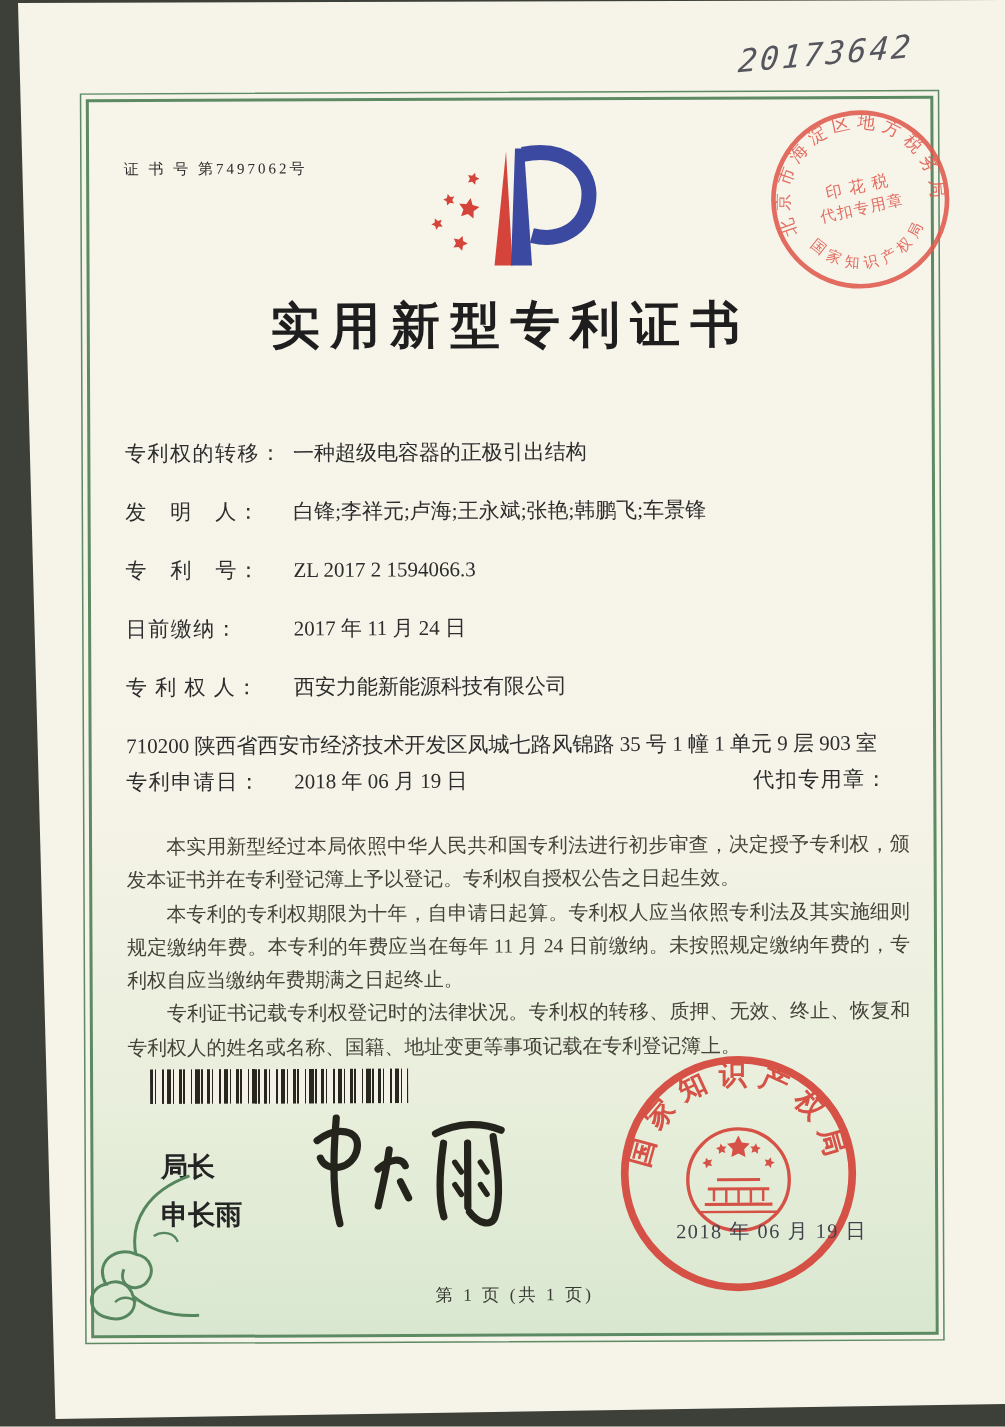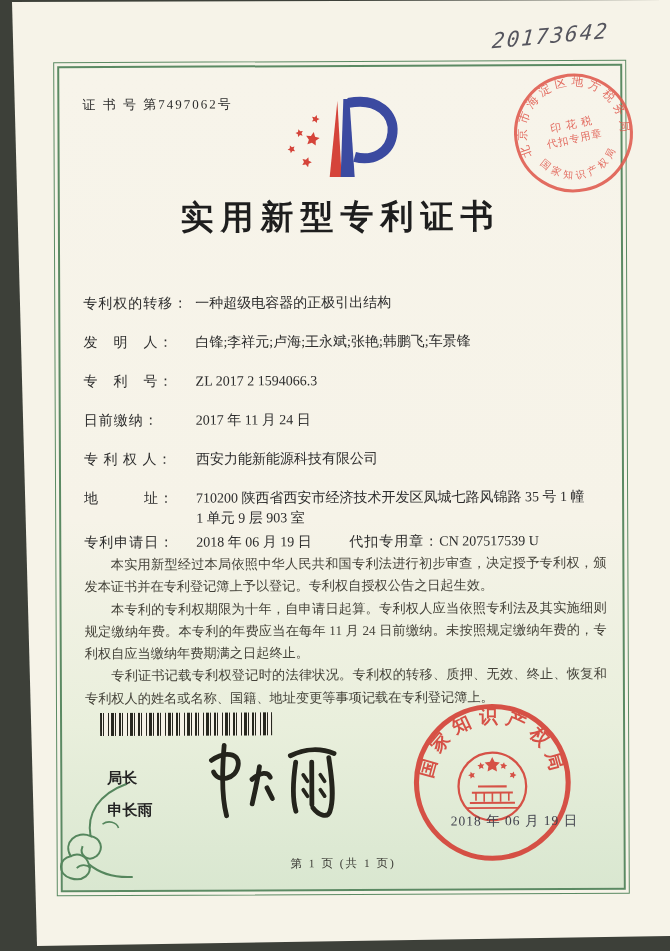--- a/index.html
+++ b/index.html
@@ -10,37 +10,37 @@
   }
   #sheet{position:absolute;left:0;top:0;width:670px;height:951px;}
   
   .handnum{position:absolute;left:492px;top:24px;font-family:"DejaVu Sans Mono",monospace;
     font-size:21px;color:#55555e;transform:rotate(-5deg) skewX(-10deg);letter-spacing:2px;font-style:italic;}
   
   #cert{position:absolute;left:55px;top:61px;width:565px;height:826px;
     border:1.5px solid #5b8a63;padding:3px;transform:rotate(-0.25deg);}
   #cert-inner{position:relative;width:100%;height:100%;border:2.5px solid #5b8a63;box-sizing:border-box;
     background:linear-gradient(180deg,#f7f4ea 0%,#f6f3e8 55%,#e9efdc 80%,#d9e7d0 100%);}
-  .certno{position:absolute;left:23px;top:28px;font-size:13px;color:#2c2c2c;letter-spacing:2px;}
+  .certno{position:absolute;left:23px;top:38px;font-size:10px;color:#2c2c2c;letter-spacing:2px;}
   .logo{position:absolute;left:223px;top:22px;width:120px;height:100px;}
   .taxstamp{position:absolute;left:452px;top:2px;width:124px;height:130px;transform:rotate(-12deg);opacity:0.88;}
   .title{position:absolute;left:0;right:0;top:128px;text-align:center;font-size:33px;font-weight:bold;
     letter-spacing:7px;color:#1e1e1e;}
   .fields{position:absolute;left:23px;top:226px;width:508px;font-size:14px;color:#2d2d2d;}
   .row{display:flex;margin-bottom:19px;line-height:20px;}
   .lbl{display:inline-block;width:112px;flex-shrink:0;letter-spacing:1px;}
   .val{flex:1;}
   .row-addr{margin-bottom:4px;}
   .grantval{width:214px;flex-shrink:0;}
   .paras{position:absolute;left:23px;right:16px;top:486px;font-size:13.2px;line-height:22.3px;
     color:#45433a;text-align:justify;}
   .paras p{margin:0;text-indent:2em;}
   .barcode{position:absolute;left:38px;top:645px;width:172px;height:23px;
     background:repeating-linear-gradient(90deg,#27271f 0 2px,#f4f1e6 2px 3px,#27271f 3px 4px,#f4f1e6 4px 8px,#27271f 8px 9px,#f4f1e6 9px 11px,#27271f 11px 14px,#f4f1e6 14px 15px,#27271f 15px 16px,#f4f1e6 16px 19px);}
-  .signoff{position:absolute;left:45px;top:694px;font-size:15px;color:#242424;font-weight:600;line-height:32px;}
+  .signoff{position:absolute;left:45px;top:694px;font-size:18px;color:#242424;font-weight:600;line-height:32px;}
   .signature{position:absolute;left:130px;top:668px;width:160px;height:88px;}
   .bigseal{position:absolute;left:348px;top:634px;width:164px;height:164px;opacity:0.92;}
   .sealdate{position:absolute;left:352px;top:746px;width:200px;text-align:center;font-size:13.5px;
     color:#41424d;letter-spacing:1px;z-index:5;}
   .ornament{position:absolute;left:-10px;top:712px;width:84px;height:110px;}
   .footer{position:absolute;left:0;right:0;top:789px;text-align:center;font-size:11.5px;color:#3a3a34;letter-spacing:2px;}
   .red{fill:#d5443a;}
   .redstroke{stroke:#d5443a;fill:none;}
   .stampred{fill:#e05a4e;}
   .stampstroke{stroke:#e05a4e;fill:none;}
@@ -105,28 +105,26 @@
         </div>
         <div class="row">
           <span class="lbl">日前缴纳：</span>
           <span class="val">2017 年 11 月 24 日</span>
         </div>
         <div class="row">
           <span class="lbl">专 利 权 人：</span>
           <span class="val">西安力能新能源科技有限公司</span>
         </div>
         <div class="row row-addr">
-          <span class="lbl">地　　　址：</span>
           <span class="val">710200 陕西省西安市经济技术开发区凤城七路风锦路 35 号 1 幢 1 单元 9 层 903 室</span>
         </div>
         <div class="row">
           <span class="lbl">专利申请日：</span>
           <span class="val grantval">2018 年 06 月 19 日</span>
           <span class="lbl" style="width:auto">代扣专用章：</span>
-          <span class="val">CN 207517539 U</span>
         </div>
       </div>
 
       <div class="paras">
         <p>本实用新型经过本局依照中华人民共和国专利法进行初步审查，决定授予专利权，颁发本证书并在专利登记簿上予以登记。专利权自授权公告之日起生效。</p>
         <p>本专利的专利权期限为十年，自申请日起算。专利权人应当依照专利法及其实施细则规定缴纳年费。本专利的年费应当在每年 11 月 24 日前缴纳。未按照规定缴纳年费的，专利权自应当缴纳年费期满之日起终止。</p>
         <p>专利证书记载专利权登记时的法律状况。专利权的转移、质押、无效、终止、恢复和专利权人的姓名或名称、国籍、地址变更等事项记载在专利登记簿上。</p>
       </div>
 
       <div class="barcode"></div>

